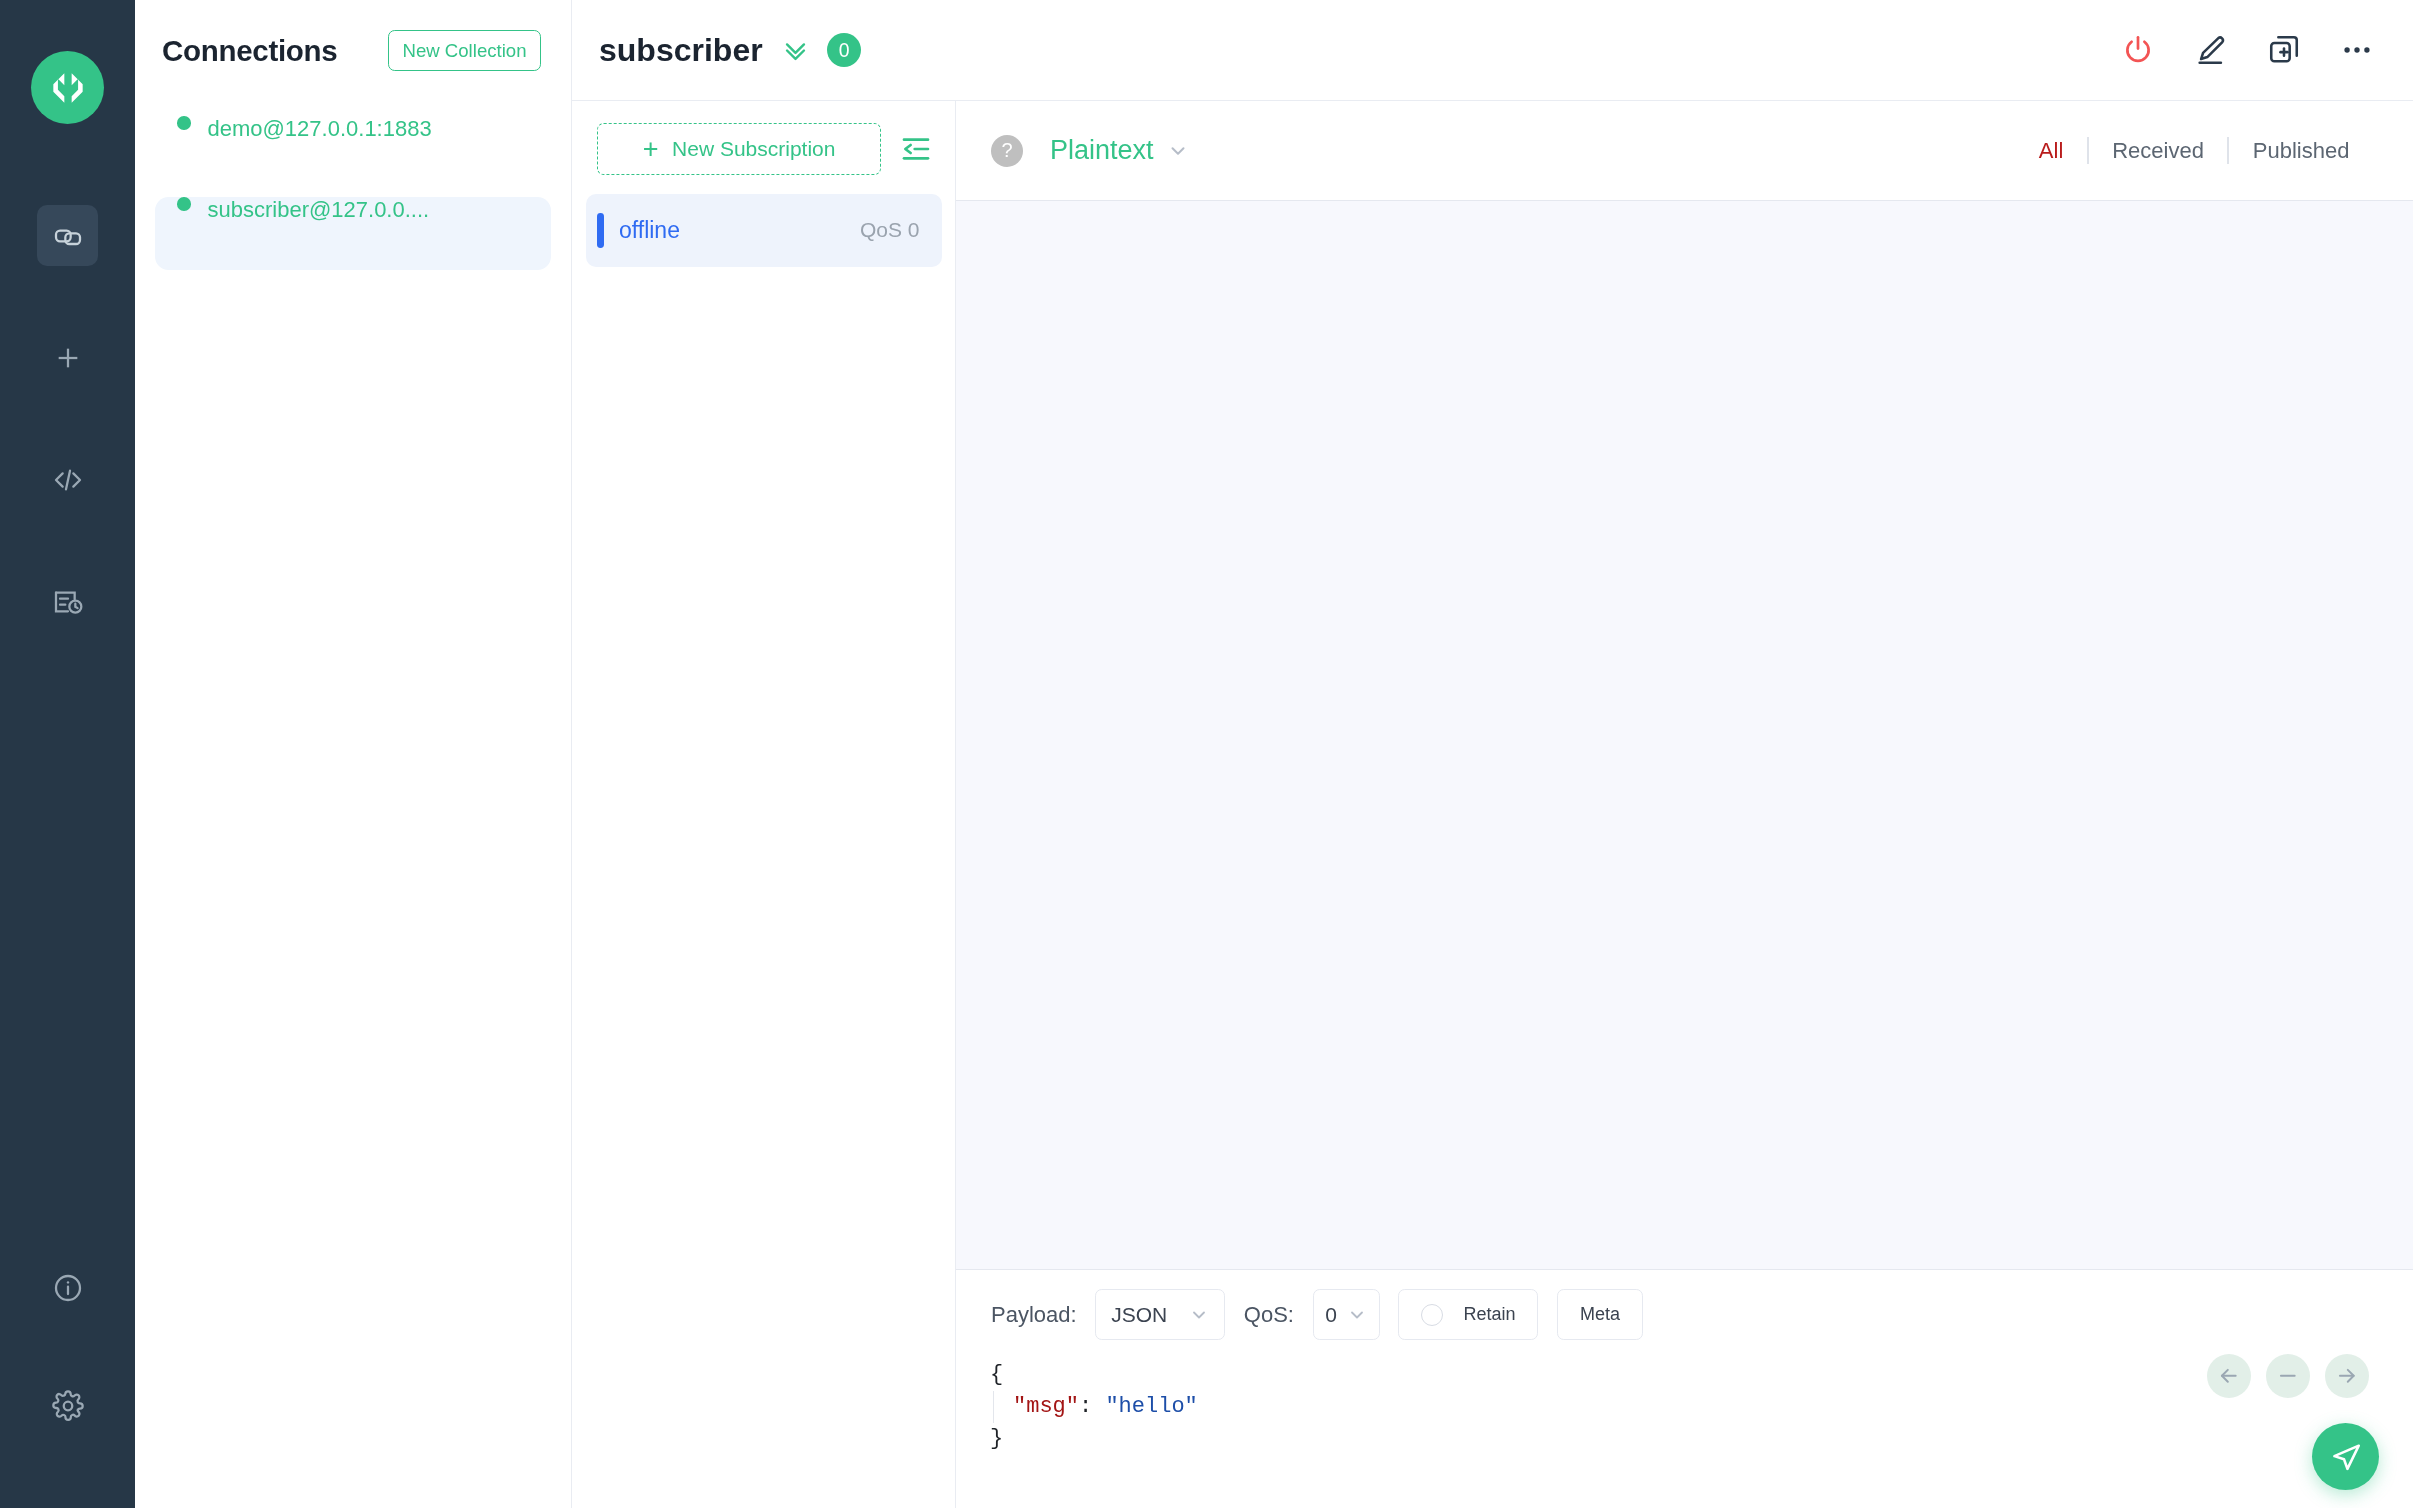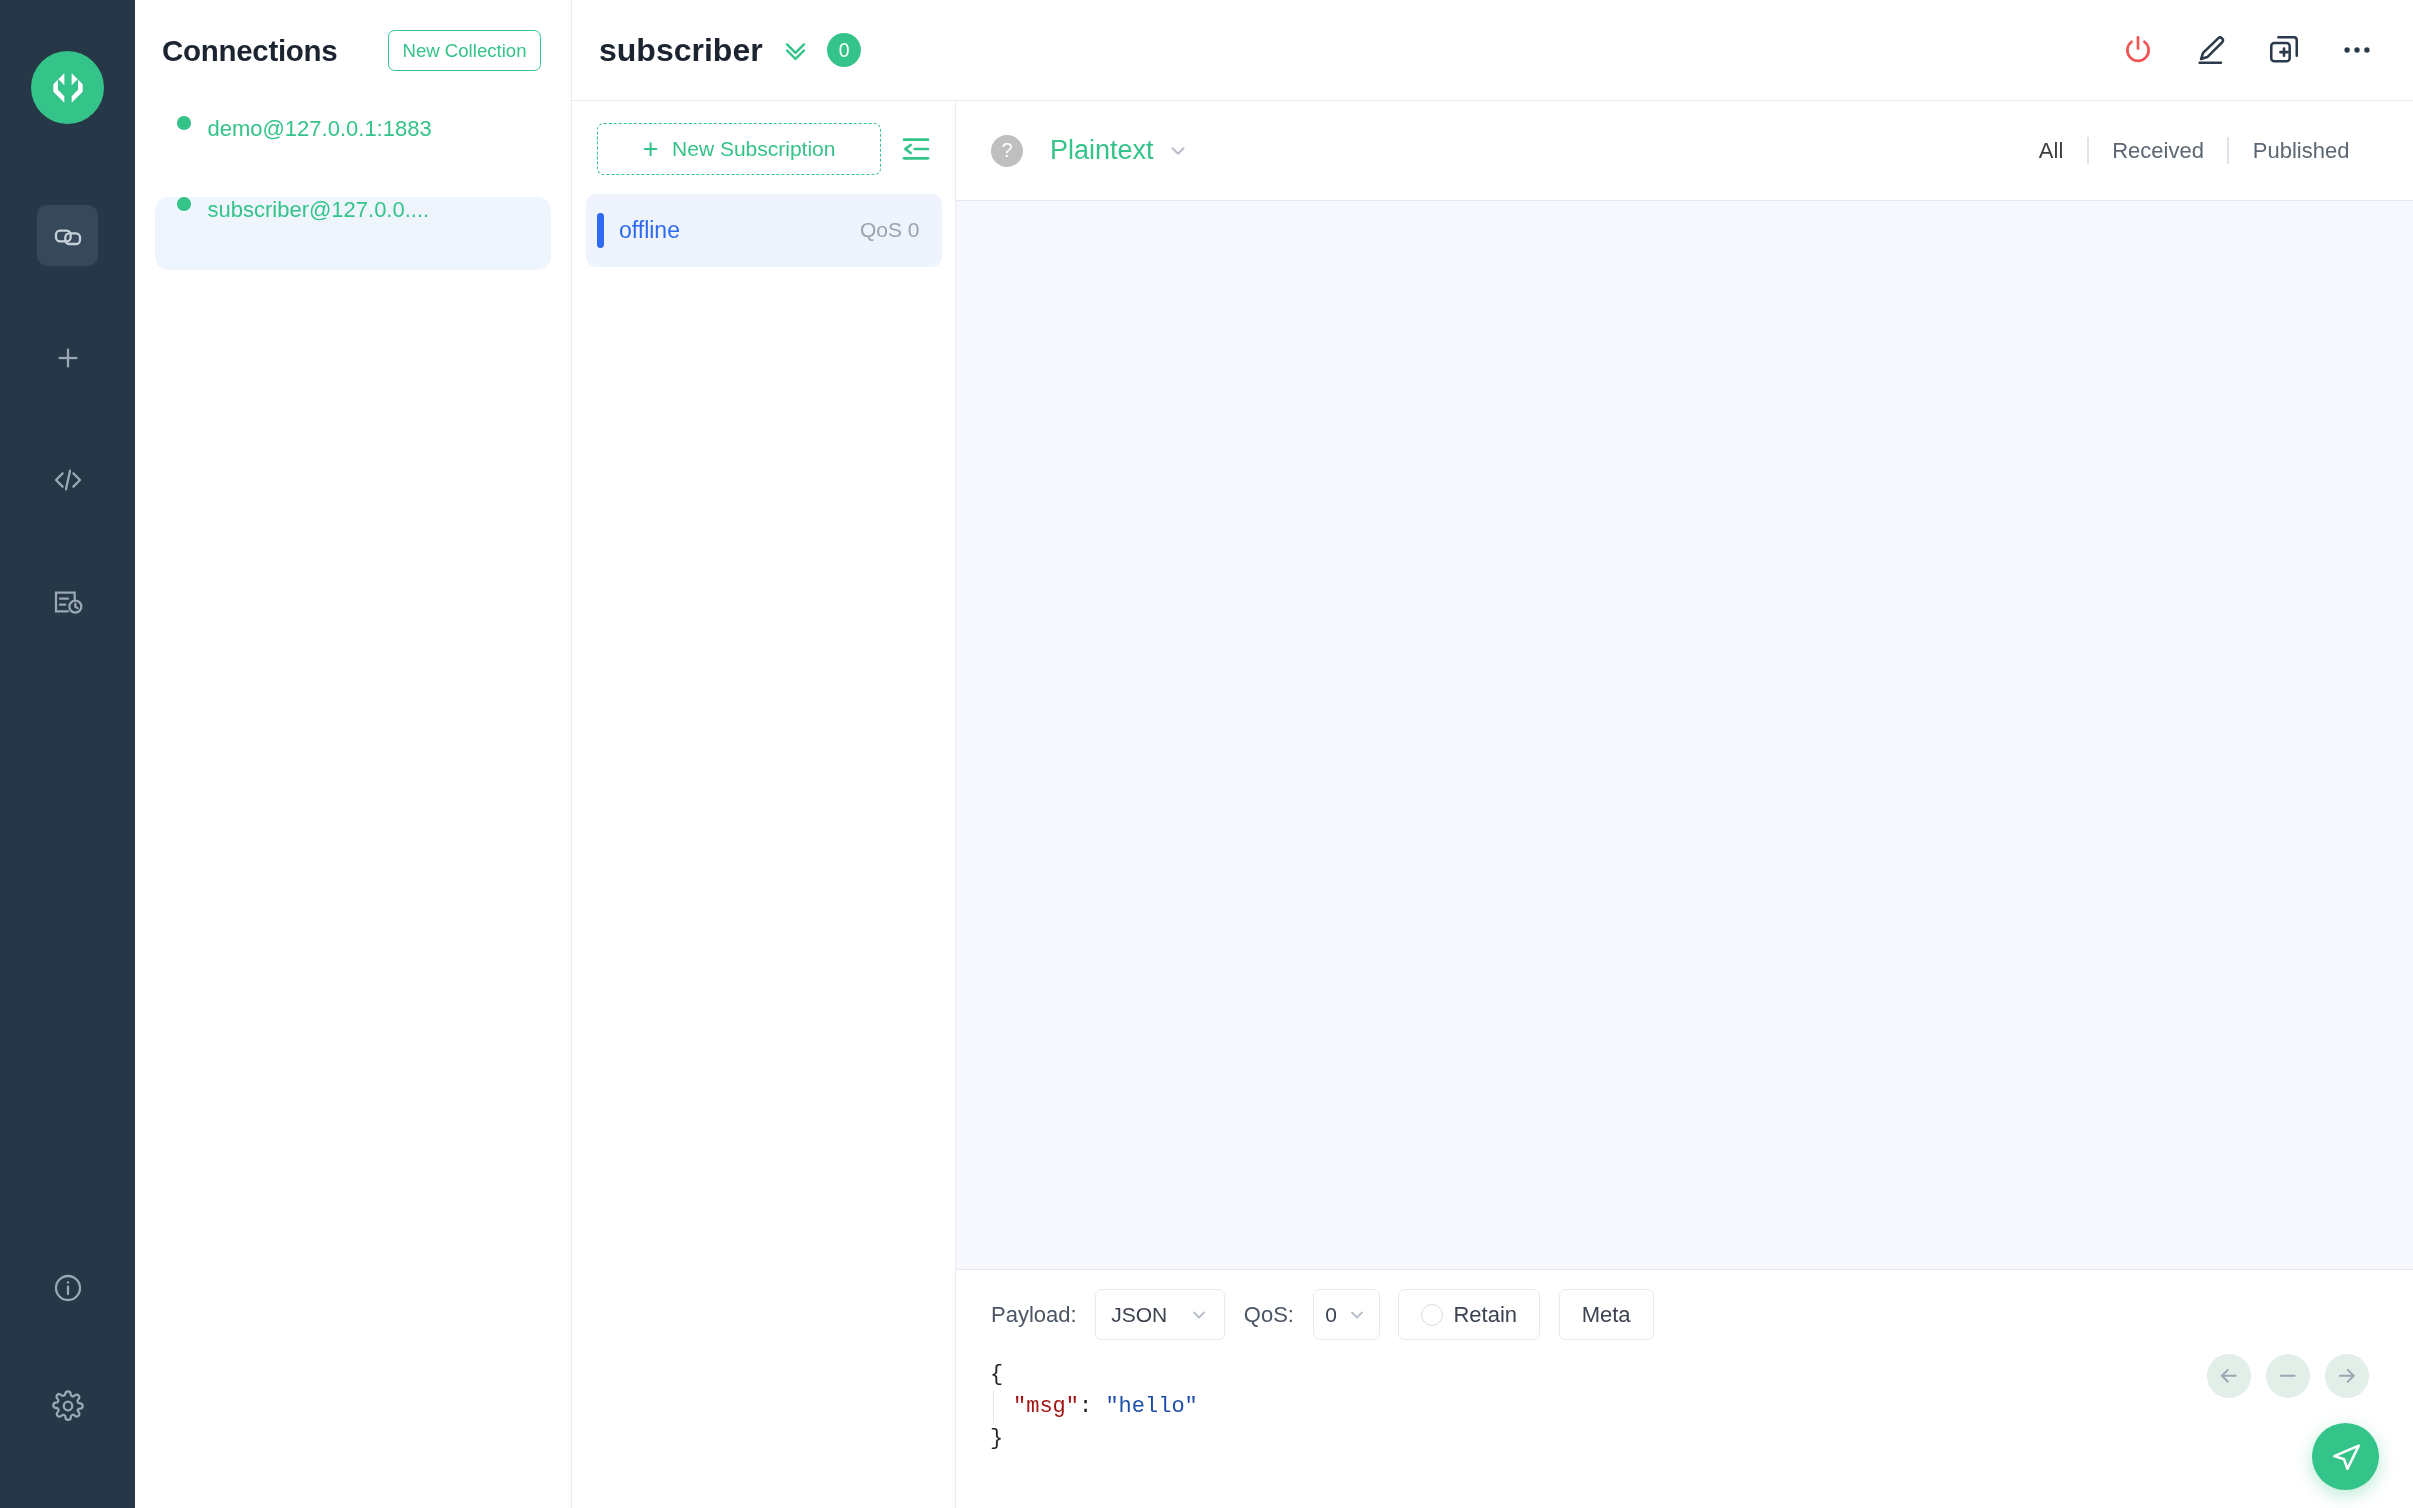--- a/index.html
+++ b/index.html
@@ -127,39 +127,39 @@
     display: flex; align-items: center; padding: 0 40px 0 35px;
   }
   .help-ico {
     width: 32px; height: 32px; border-radius: 50%; background: #bfbfbf;
     color: #fff; font-size: 20px; display: flex; align-items: center; justify-content: center;
   }
   .format-sel { margin-left: 27px; display: flex; align-items: center; gap: 13.5px; color: #34c388; font-size: 27px; }
   .format-sel svg { width: 22px; height: 22px; display: block; color: #b6bdc8; }
   .msg-filter { margin-left: auto; display: flex; align-items: center; font-size: 22px; color: #5c6672; }
   .msg-filter .f { padding: 0 23.6px; }
-  .msg-filter .f.active { color: #404040; }
+  .msg-filter .f.active { color: #b91c1c; }
   .msg-filter .sep { width: 1.7px; height: 27px; background: #dfe3ea; }
   .msg-area { flex: 1 1 auto; background: #f7f8fd; min-height: 0; }
 
   
   .publish { background: #fff; border-top: 1.7px solid #e5e8ef; flex: 0 0 auto; position: relative; }
   .pub-opts { display: flex; align-items: center; gap: 18.6px; padding: 18.6px 0 0 35px; text-align: center; }
   .pub-label { font-size: 22px; color: #4b5563; }
   .mini-select {
     height: 51px; border: 1.7px solid #e6e9f0; border-radius: 6.7px;
     display: flex; align-items: center; gap: 22px;
     padding: 0 15px; font-size: 21px; color: #3b4350; background: #fff;
   }
   .mini-select.narrow { gap: 10px; padding: 0 11.8px; }
   .mini-select svg { width: 20px; height: 20px; display: block; color: #b6bdc8; }
   .pill {
     height: 51px; border: 1.7px solid #e6e9f0; border-radius: 6.7px;
-    display: flex; align-items: center; gap: 10px;
-    padding: 0 22px; font-size: 22px; color: #3b4350; background: #fff;
+    display: flex; align-items: center; gap: 20px;
+    padding: 0 22px; font-size: 18px; color: #3b4350; background: #fff;
   }
   .radio-o { width: 22px; height: 22px; border-radius: 50%; border: 1.7px solid #d8dce4; }
   .pub-topic-row {
     display: flex; align-items: center; padding: 15px 39px 13.5px 35px;
     border-bottom: 1.7px solid #e8ebf2;
   }
   .pub-topic { font-size: 23px; color: #343c47; }
   .pub-topic-chev { margin-left: auto; color: #b6bdc8; display: flex; }
   .pub-topic-chev svg { width: 27px; height: 27px; display: block; }
   .editor {

